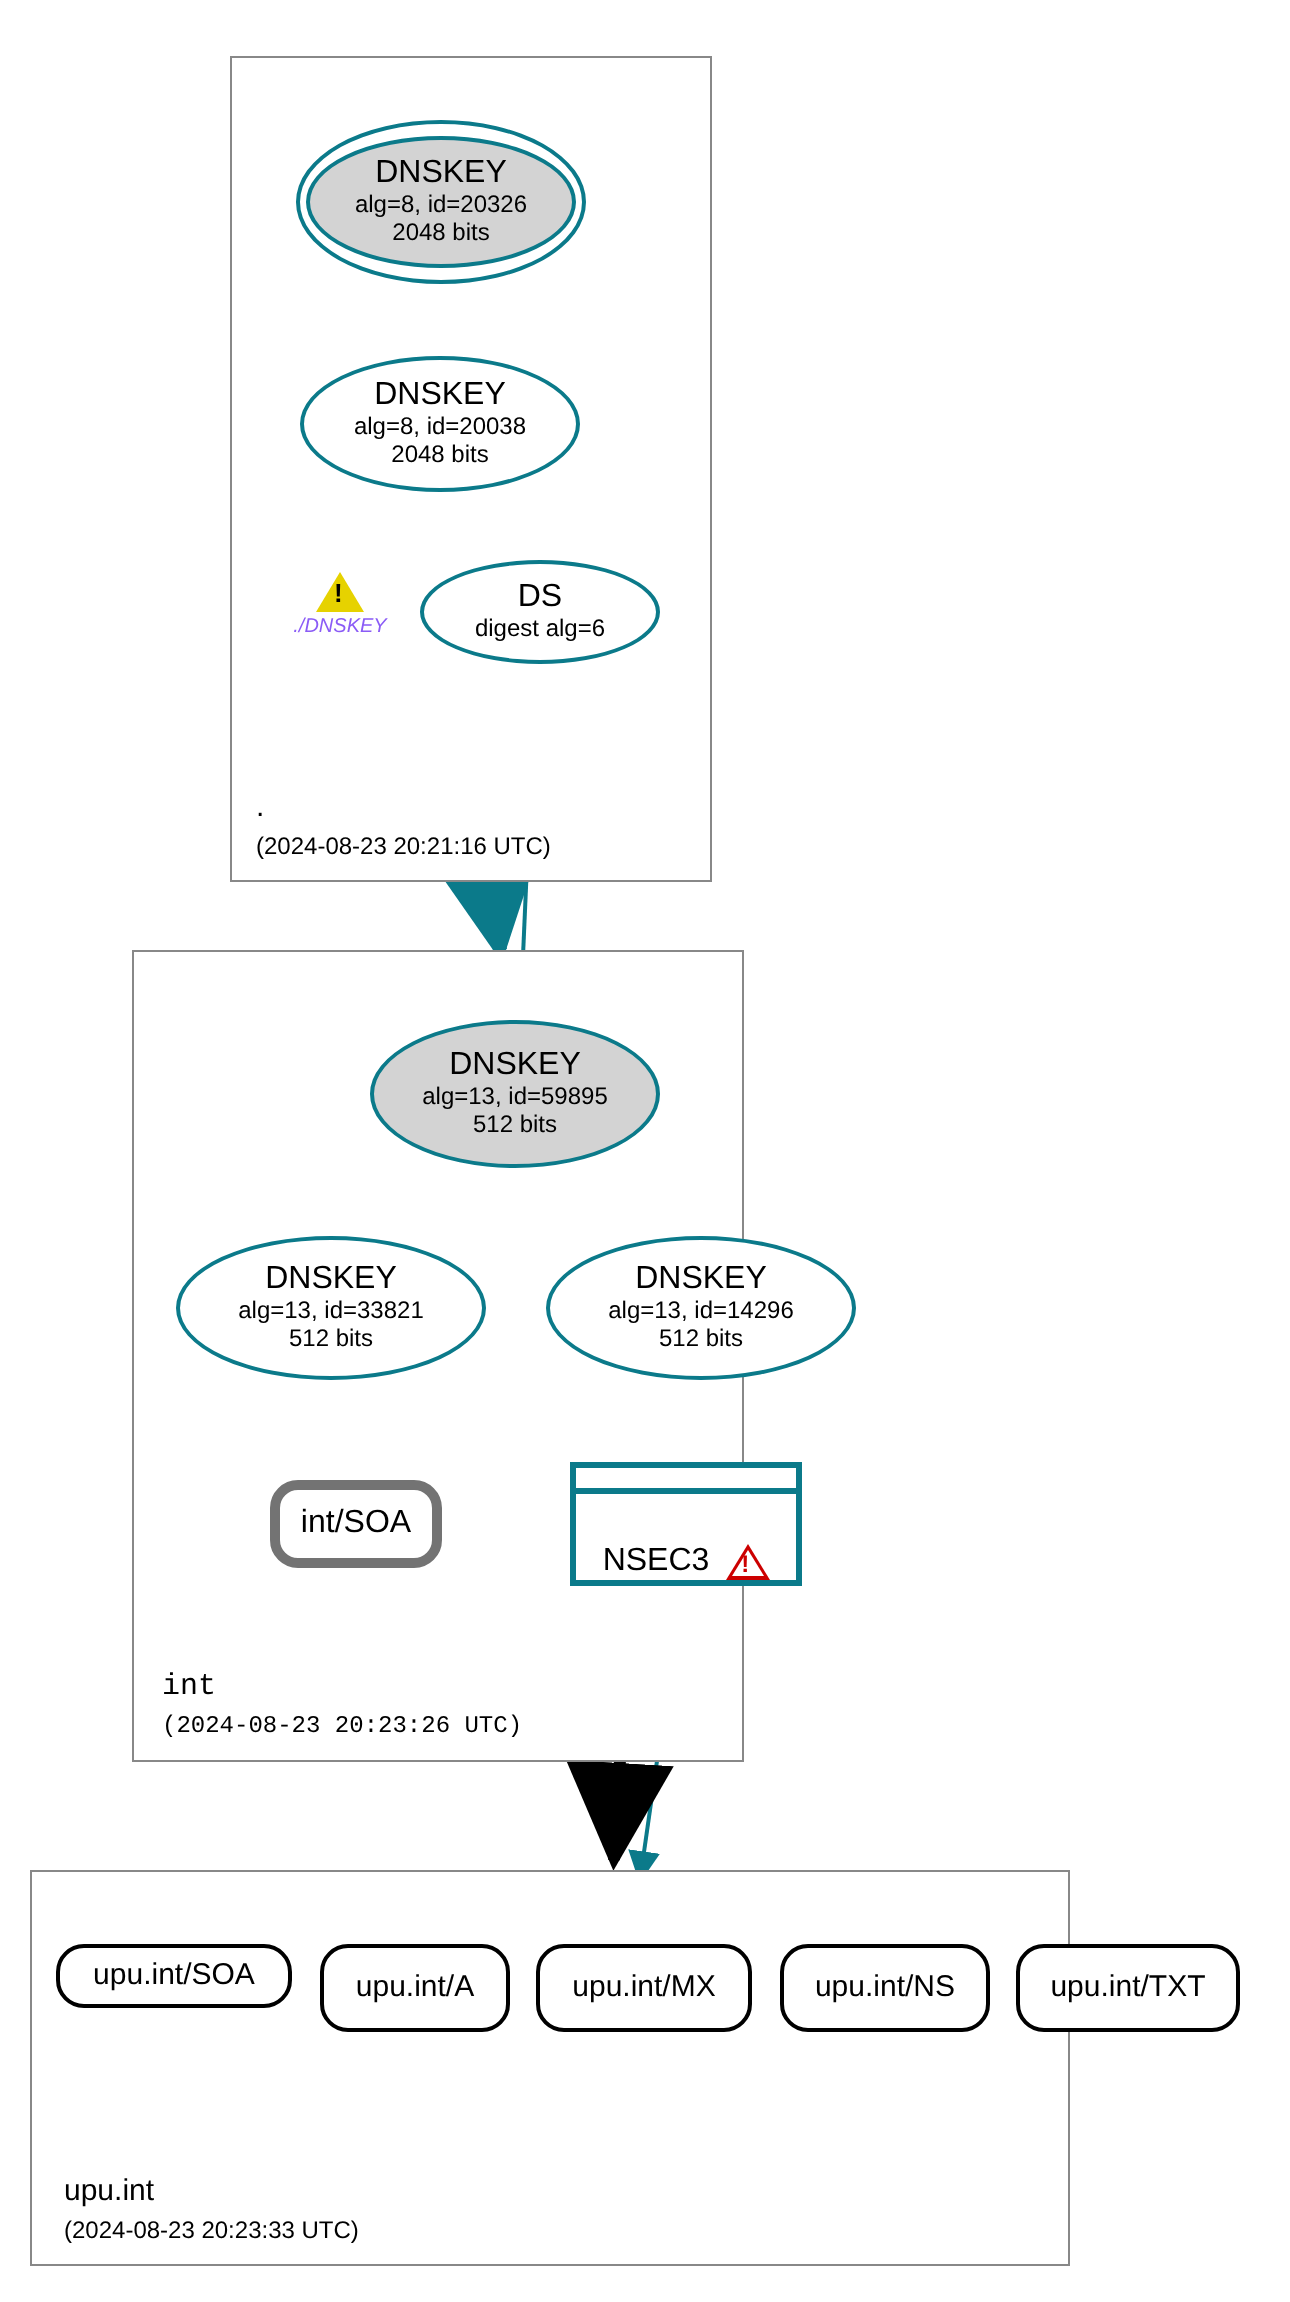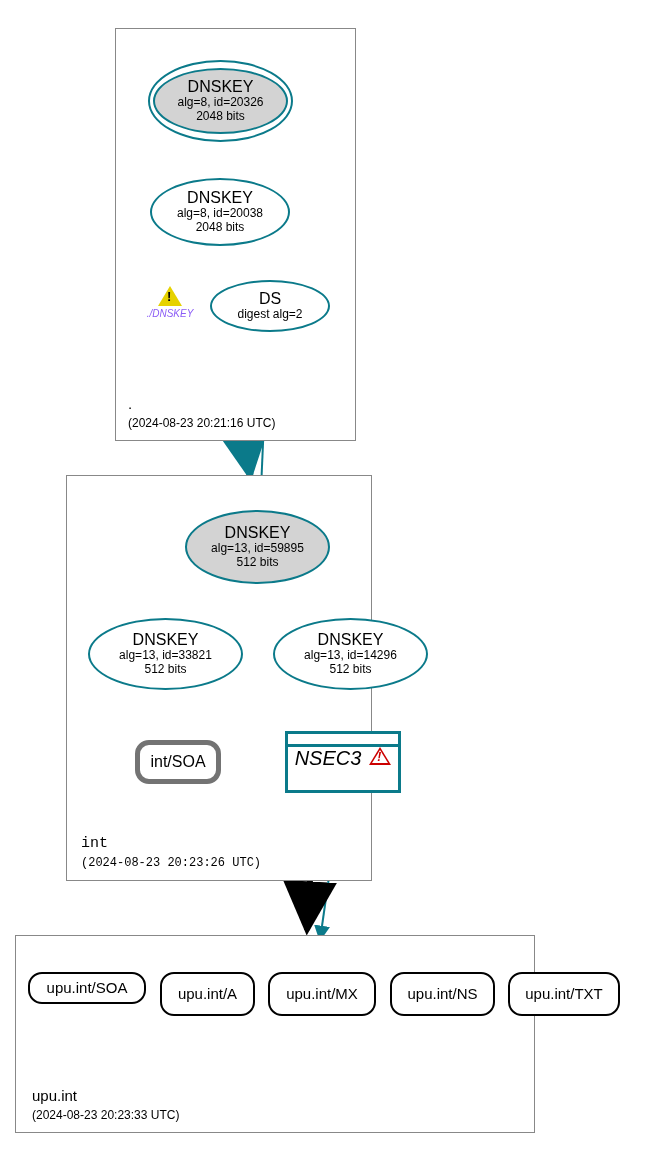--- a/index.html
+++ b/index.html
@@ -75,24 +75,23 @@
     position:absolute;
     border:3px solid #0b7a8a;
     background:#fff;
     box-sizing:border-box;
   }
   .nsec3-header{
     border-bottom:3px solid #0b7a8a;
     height:10px;
   }
   .nsec3-body{
-    display:flex;align-items:flex-start;justify-content:center;gap:8px;
+    display:flex;align-items:flex-end;justify-content:center;gap:8px;
     height:calc(100% - 13px);
-    font-size:20px;
-    font-style:italic;
+    font-size:16px;
   }
   .title { font-size: 16px; }
   .sub { font-size: 12px; }
   .warn-tri{
     width:0;height:0;
     border-left:12px solid transparent;
     border-right:12px solid transparent;
     border-bottom:20px solid #e6d200;
     position:relative;
   }
@@ -196,21 +195,21 @@
   <span class="sub">2048 bits</span>
 </div>
 
 <div class="node" style="left:130px;top:286px;width:80px;">
   <div class="warn-tri"></div>
   <span style="color:#8b5cf6;font-style:italic;font-size:10px;margin-top:2px;">./DNSKEY</span>
 </div>
 
 <div class="node ellipse" style="left:210px;top:280px;width:120px;height:52px;">
   <span class="title">DS</span>
-  <span class="sub">digest alg=2</span>
+  <span class="sub">digest alg=6</span>
 </div>
 
 <div class="zone-box" style="left:66px;top:475px;width:306px;height:406px;font-family:Liberation Mono, monospace;">
   <span class="zone-label" style="left:14px;bottom:28px;">int</span>
   <span class="zone-time" style="left:14px;bottom:10px;">(2024-08-23 20:23:26 UTC)</span>
 </div>
 
 <div class="node ellipse ksk" style="left:185px;top:510px;width:145px;height:74px;">
   <span class="title">DNSKEY</span>
   <span class="sub">alg=13, id=59895</span>

